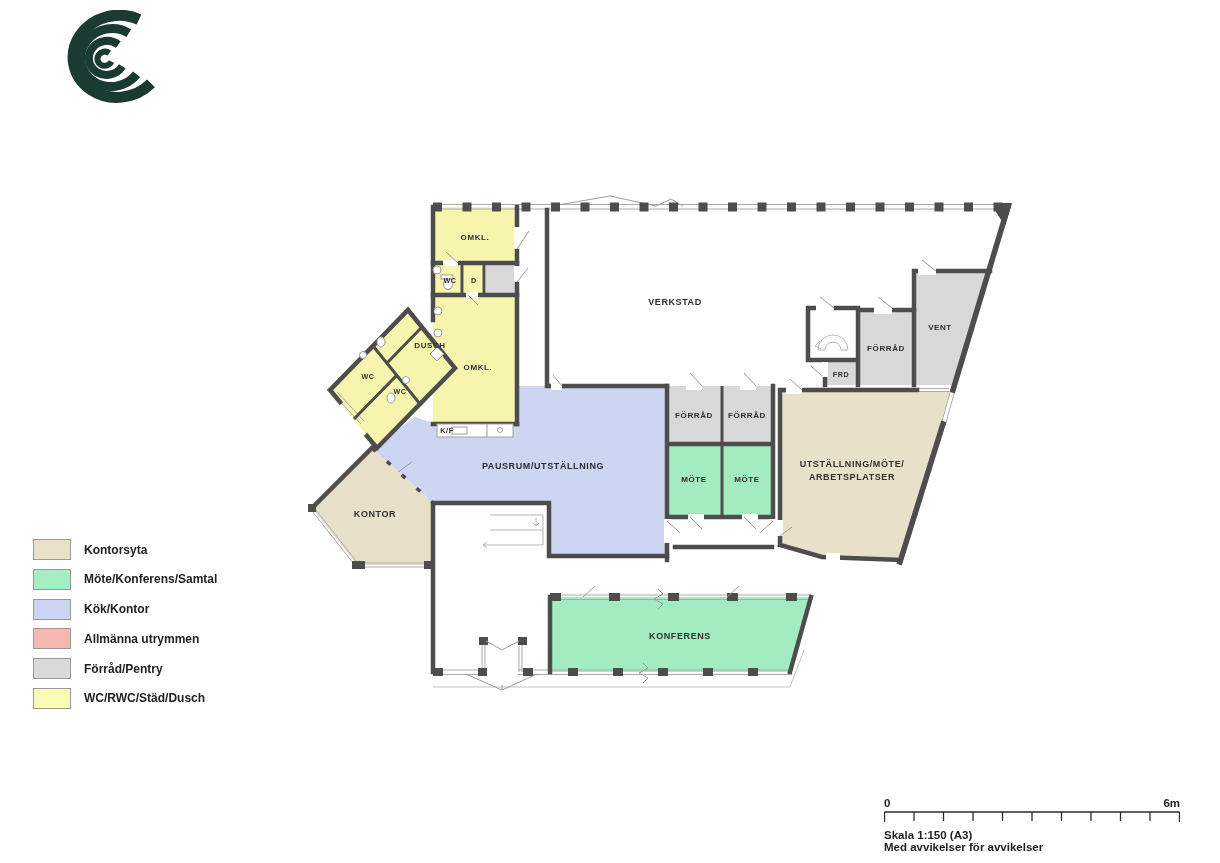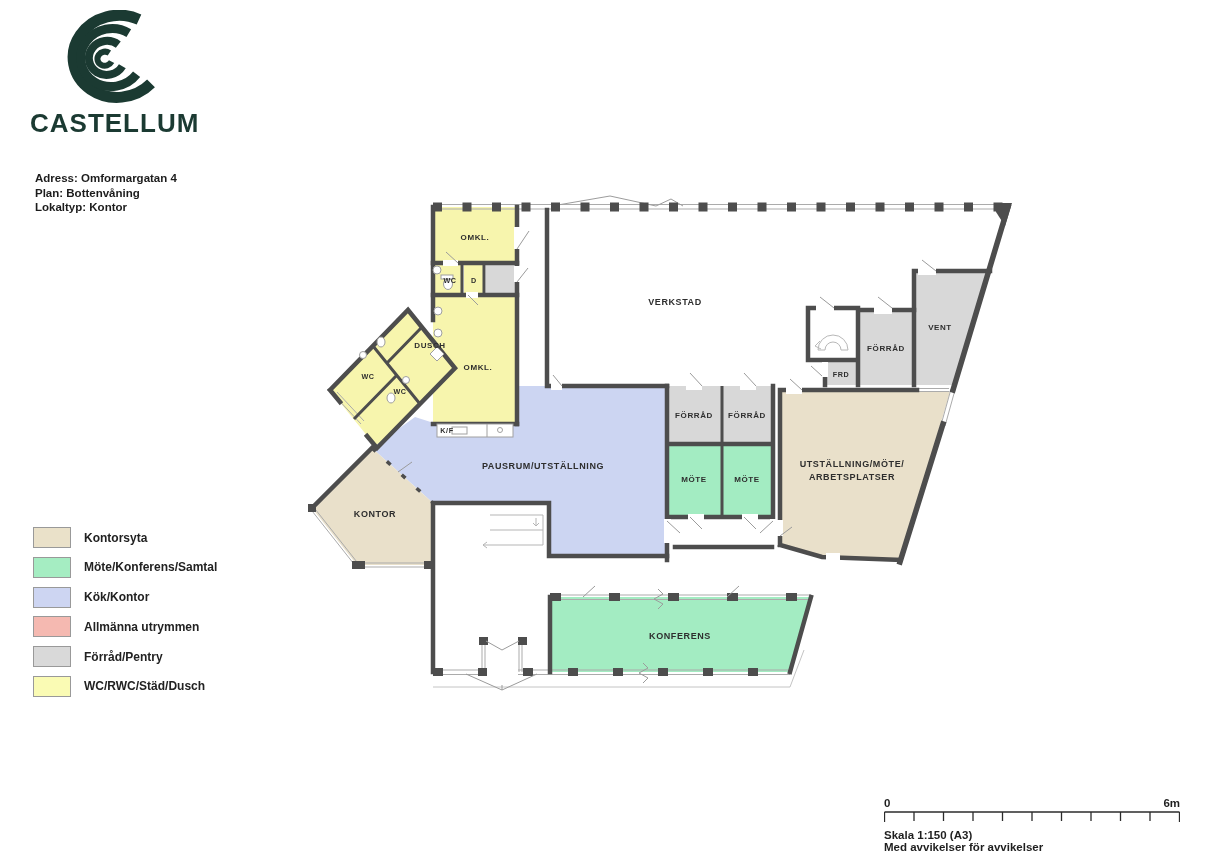--- a/index.html
+++ b/index.html
@@ -6,21 +6,21 @@
   #page{position:relative;width:1220px;height:863px;background:#fff;overflow:hidden;
         font-family:"Liberation Sans",sans-serif;color:#1f1f1f;}
   .abs{position:absolute;}
   
   #wordmark{position:absolute;left:30px;top:108px;font-size:26px;font-weight:bold;
             letter-spacing:1px;color:#1b3a32;}
   
   #address{position:absolute;left:35px;top:171px;font-size:11.5px;font-weight:600;
            line-height:14.5px;color:#1c1c1c;}
   
-  #legend{position:absolute;left:33px;top:527px;}
+  #legend{position:absolute;left:33px;top:539px;}
   .lrow{display:flex;align-items:center;height:21px;margin-bottom:8.8px;}
   .sw{width:38px;height:21px;border:1px solid #999;box-sizing:border-box;margin-right:13px;}
   .lbl{font-size:12px;font-weight:600;color:#222;}
   .c0{background:#eae1c9;} .c1{background:#a5edc2;} .c2{background:#cdd5f2;}
   .c3{background:#f5b9b1;} .c4{background:#d9d9d9;} .c5{background:#fafbb4;}
   
   #scalebar{position:absolute;left:884px;top:797px;width:296px;height:48px;font-size:11.5px;font-weight:600;}
   #sb-top{display:flex;justify-content:space-between;height:14px;}
   #sb-bottom{display:flex;justify-content:space-between;margin-top:4px;flex-direction:column;}
   
@@ -34,27 +34,21 @@
 <div id="page">
 
   <svg class="abs" style="left:40px;top:10px;" width="150" height="95" viewBox="0 0 150 95">
     <g fill="none" stroke="#1b3a32" transform="rotate(-8 62 48)">
       <path d="M104,15 A45,41 0 1 0 107,80" stroke-width="11"></path>
       <path d="M92,27 A31,29 0 1 0 94,69" stroke-width="9"></path>
       <path d="M80,37 A18,17 0 1 0 81,59" stroke-width="8"></path>
       <path d="M70,44 A7.5,7 0 1 0 71,53" stroke-width="6"></path>
     </g>
   </svg>
-  <div id="wordmark">CASTELLUM</div>
-
-  <div id="address">
-    <div>Adress: Omformargatan 4</div>
-    <div>Plan: Bottenvåning</div>
-    <div>Lokaltyp: Kontor</div>
-  </div>
+
 
   <div id="legend">
     <div class="lrow">
       <div class="sw c0"></div>
       <div class="lbl">Kontorsyta</div>
     </div>
     <div class="lrow">
       <div class="sw c1"></div>
       <div class="lbl">Möte/Konferens/Samtal</div>
     </div>

